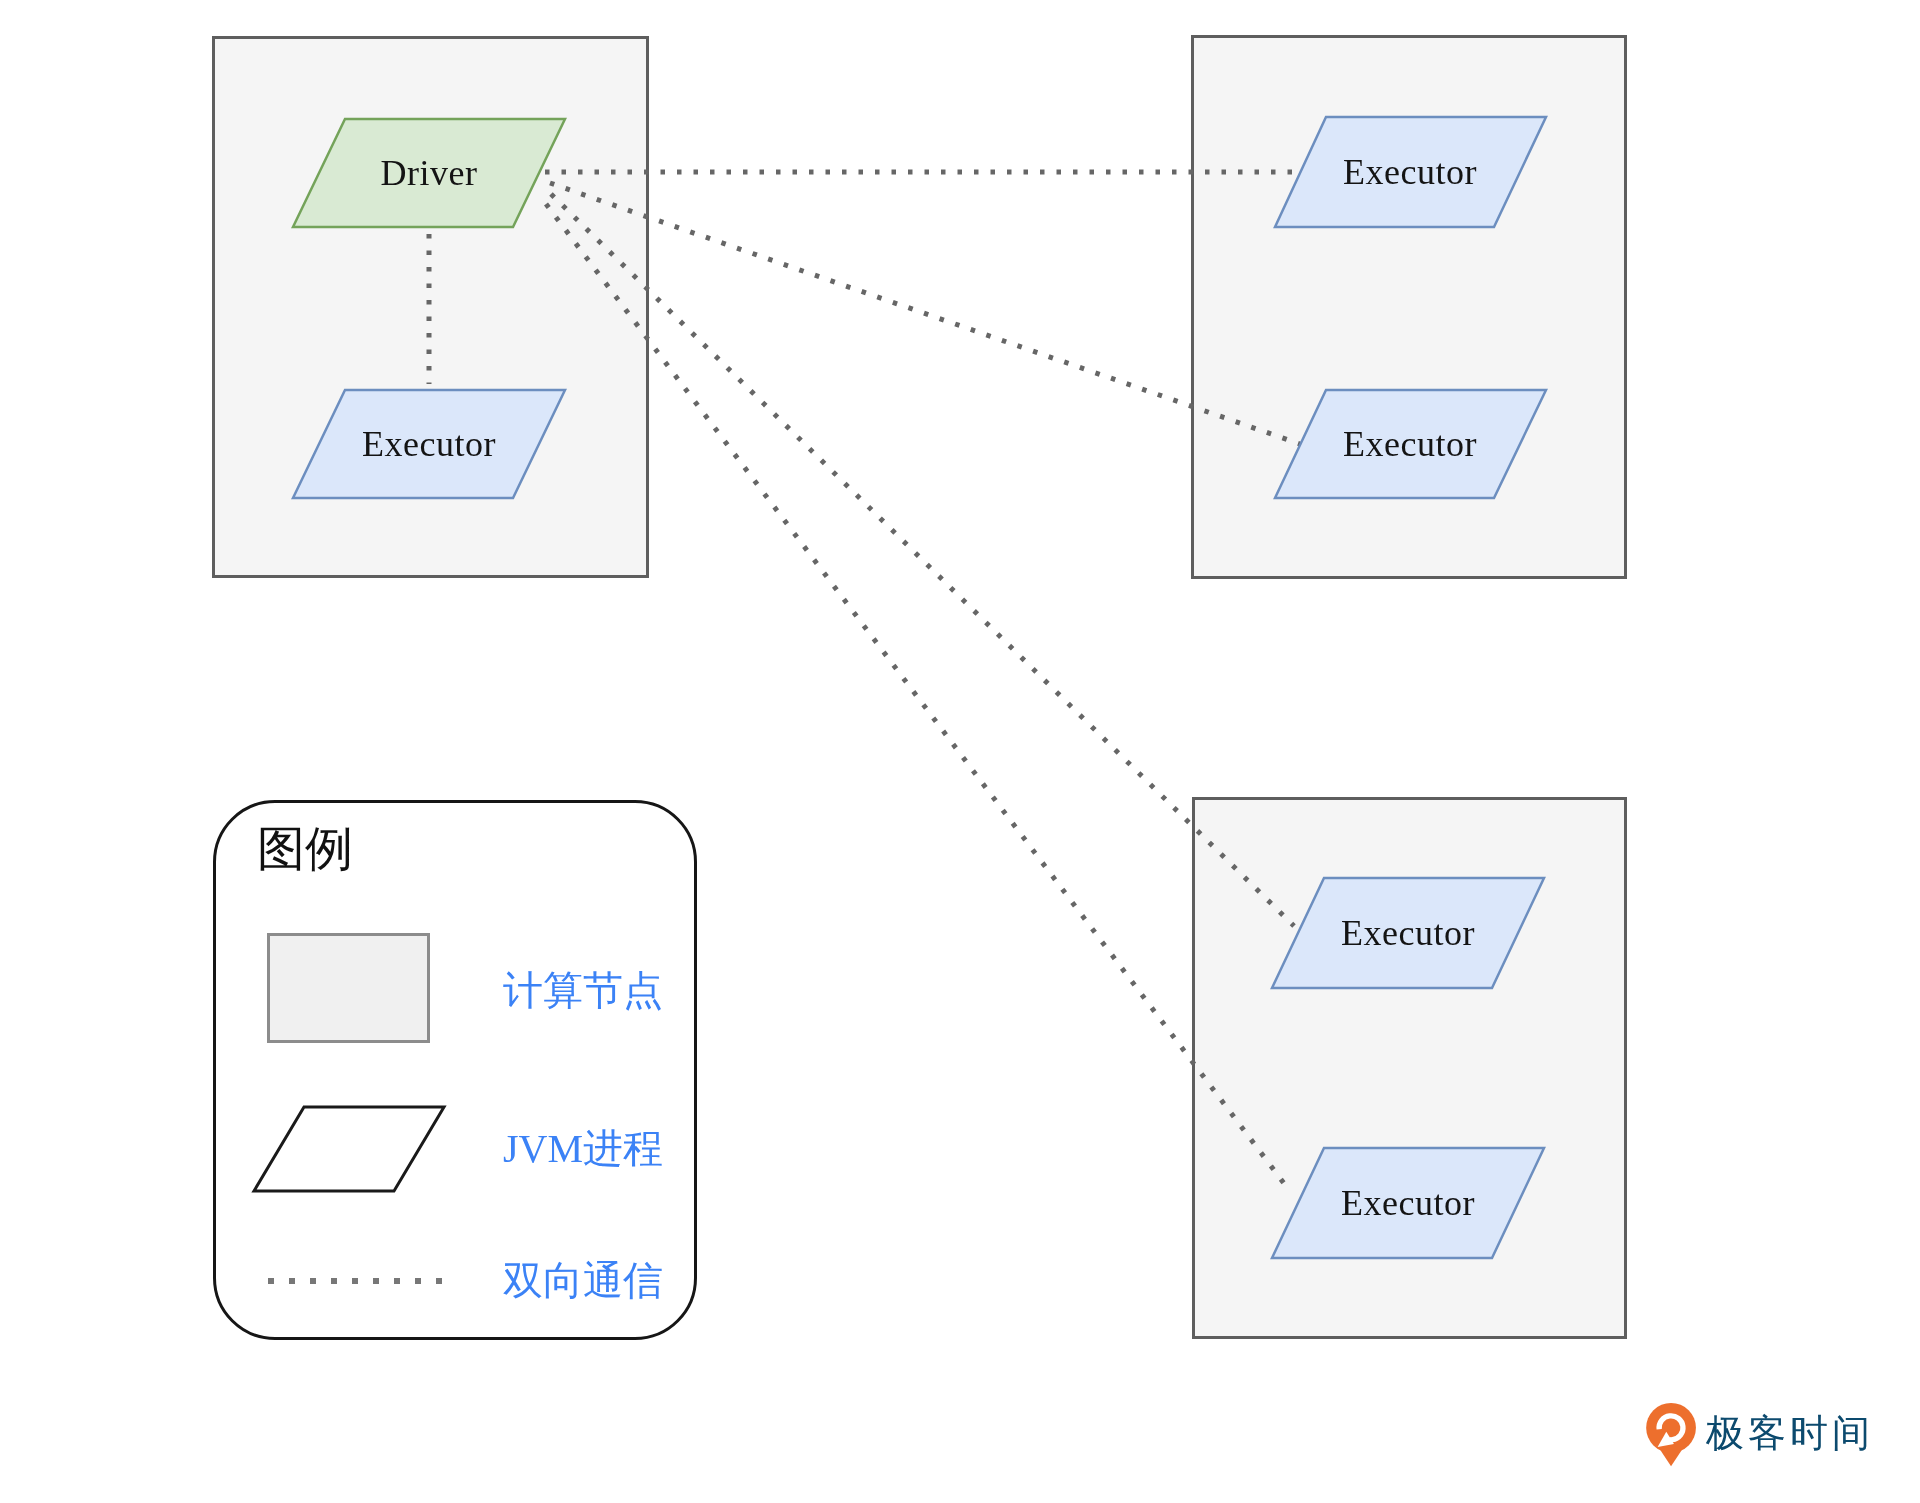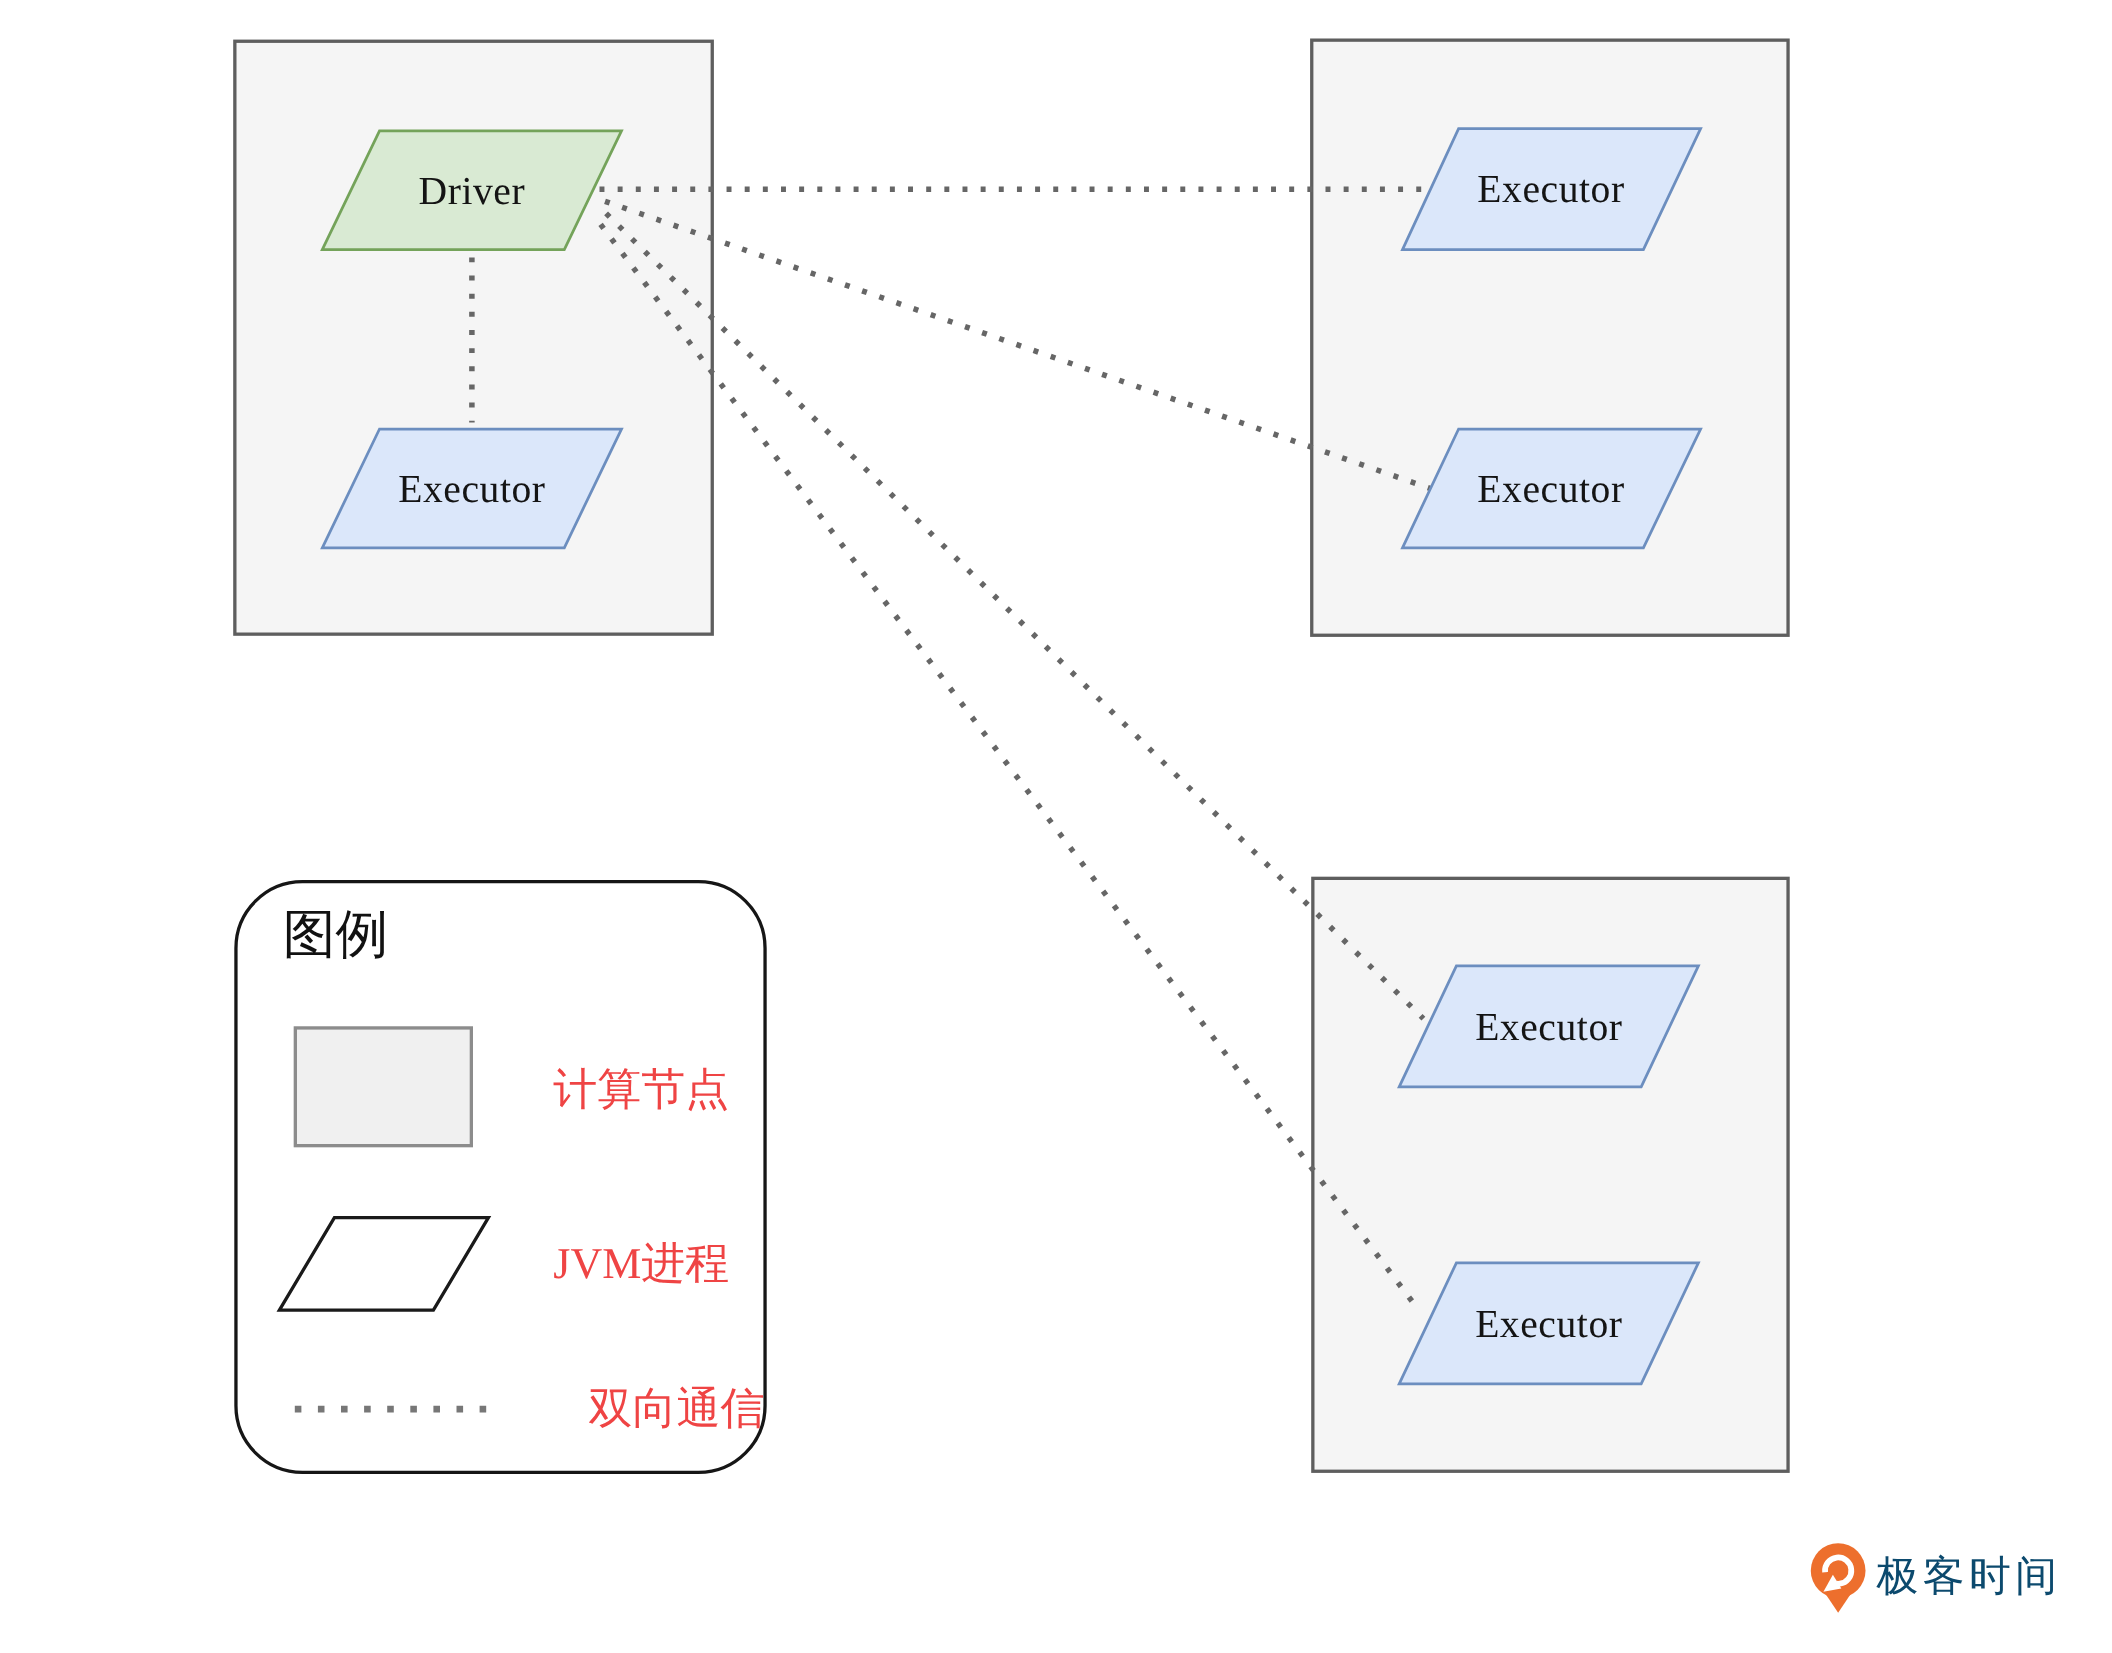--- a/index.html
+++ b/index.html
@@ -44,21 +44,21 @@
   }
   #legend-node-swatch{
     position:absolute;left:51px;top:130px;
     width:163px;height:110px;
     background:#f0f0f0;border:3px solid #8c8c8c;
     box-sizing:border-box;
   }
   .legend-label{
     position:absolute;left:287px;
     transform:translateY(-50%);
-    font-size:40px;color:#ef4444;white-space:nowrap;
+    font-size:40px;color:#3b82f6;white-space:nowrap;
   }
   .legend-symbol-svg{position:absolute;display:block;}
   #logo{position:absolute;left:1645px;top:1402px;width:54px;height:67px;}
   #logo-text{
     position:absolute;left:1706px;top:1433px;
     transform:translateY(-50%);
     font-size:38px;color:#0c4a6e;letter-spacing:4px;white-space:nowrap;text-align:right;
   }
 </style>
 </head>
@@ -100,21 +100,21 @@
     <div class="legend-label" style="top:187px;">计算节点</div>
 
     <svg class="legend-symbol-svg" style="left:35px;top:301px;" width="196" height="90" viewBox="0 0 196 90">
       <polygon points="3,87 53,3 193,3 143,87" fill="#ffffff" stroke="#1a1a1a" stroke-width="3"></polygon>
     </svg>
     <div class="legend-label" style="top:321px;margin-top:24px;">JVM进程</div>
 
     <svg class="legend-symbol-svg" style="left:49px;top:473px;" width="186" height="10" viewBox="0 0 186 10">
       <line x1="3" y1="5" x2="183" y2="5" stroke="#777777" stroke-width="6" stroke-dasharray="6 15"></line>
     </svg>
-    <div class="legend-label" style="top:477px;margin-left:32px;">双向通信</div>
+    <div class="legend-label" style="top:477px;">双向通信</div>
   </div>
 
   <svg id="logo" viewBox="0 0 56 70" xmlns="http://www.w3.org/2000/svg">
     <circle cx="27" cy="27" r="26" fill="#ED6F2D"></circle>
     <path d="M13 46 L27 67 L41 46 Z" fill="#ED6F2D"></path>
     <circle cx="27" cy="27" r="12.5" fill="none" stroke="#ffffff" stroke-width="5.5" stroke-dasharray="62 16.5" transform="rotate(173 27 27)"></circle>
     <polygon points="13,47 22,31 30,44" fill="#ffffff"></polygon>
   </svg>
   <div id="logo-text">极客时间</div>
 

